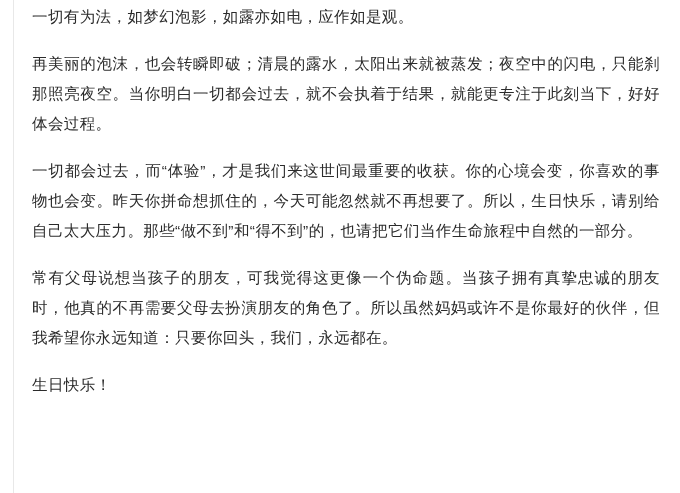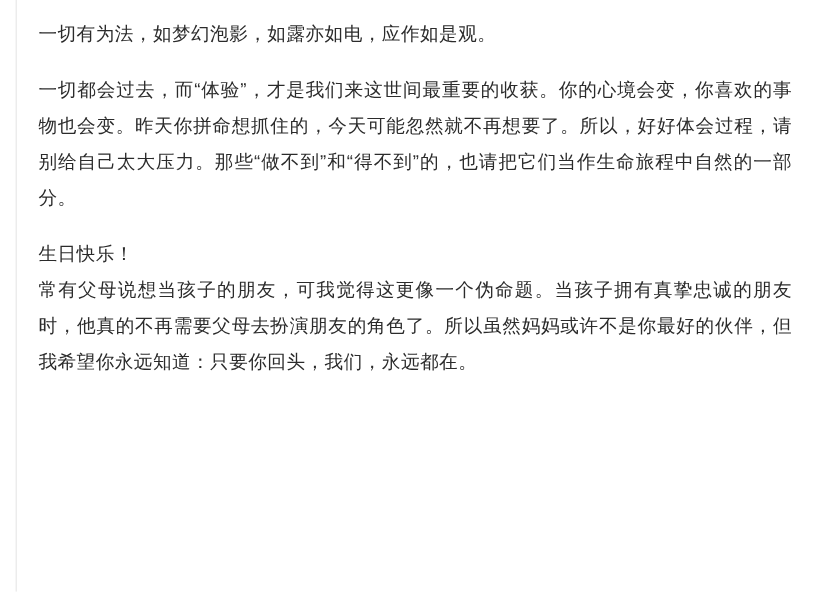--- a/index.html
+++ b/index.html
@@ -25,21 +25,21 @@
     left: 0;
     top: 0;
     width: 13px;
     height: 493px;
     background: #ffffff;
     border-right: 1px solid #e8e8e8;
   }
   .content {
     position: absolute;
     left: 32px;
-    top: 14px;
+    top: 2px;
     right: 20px;
     width: 628px;
   }
   .para {
     color: #2b2b2b;
     font-size: 15.5px;
     line-height: 30px;
     letter-spacing: 0.4px;
     margin: 0 0 17px 0;
     text-align: justify;
@@ -50,17 +50,18 @@
     margin-bottom: 0;
   }
 </style>
 </head>
 <body>
 
 <div class="page">
   <div class="left-rule"></div>
   <div class="content">
     <p class="para">一切有为法，如梦幻泡影，如露亦如电，应作如是观。</p>
-    <p class="para">一切都会过去，而“体验”，才是我们来这世间最重要的收获。你的心境会变，你喜欢的事物也会变。昨天你拼命想抓住的，今天可能忽然就不再想要了。所以，好好体会过程，请别给自己太大压力。那些“做不到”和“得不到”的，也请把它们当作生命旅程中自然的一部分。</p>
+    <p class="para">再美丽的泡沫，也会转瞬即破；清晨的露水，太阳出来就被蒸发；夜空中的闪电，只能刹那照亮夜空。当你明白一切都会过去，就不会执着于结果，就能更专注于此刻当下，好好体会过程。</p>
+    <p class="para">一切都会过去，而“体验”，才是我们来这世间最重要的收获。你的心境会变，你喜欢的事物也会变。昨天你拼命想抓住的，今天可能忽然就不再想要了。所以，生日快乐，请别给自己太大压力。那些“做不到”和“得不到”的，也请把它们当作生命旅程中自然的一部分。</p>
+    <p class="para">常有父母说想当孩子的朋友，可我觉得这更像一个伪命题。当孩子拥有真挚忠诚的朋友时，他真的不再需要父母去扮演朋友的角色了。所以虽然妈妈或许不是你最好的伙伴，但我希望你永远知道：只要你回头，我们，永远都在。</p>
     <p class="para last">生日快乐！</p>
-    <p class="para">常有父母说想当孩子的朋友，可我觉得这更像一个伪命题。当孩子拥有真挚忠诚的朋友时，他真的不再需要父母去扮演朋友的角色了。所以虽然妈妈或许不是你最好的伙伴，但我希望你永远知道：只要你回头，我们，永远都在。</p>
   </div>
 </div>
 
 </body></html>

